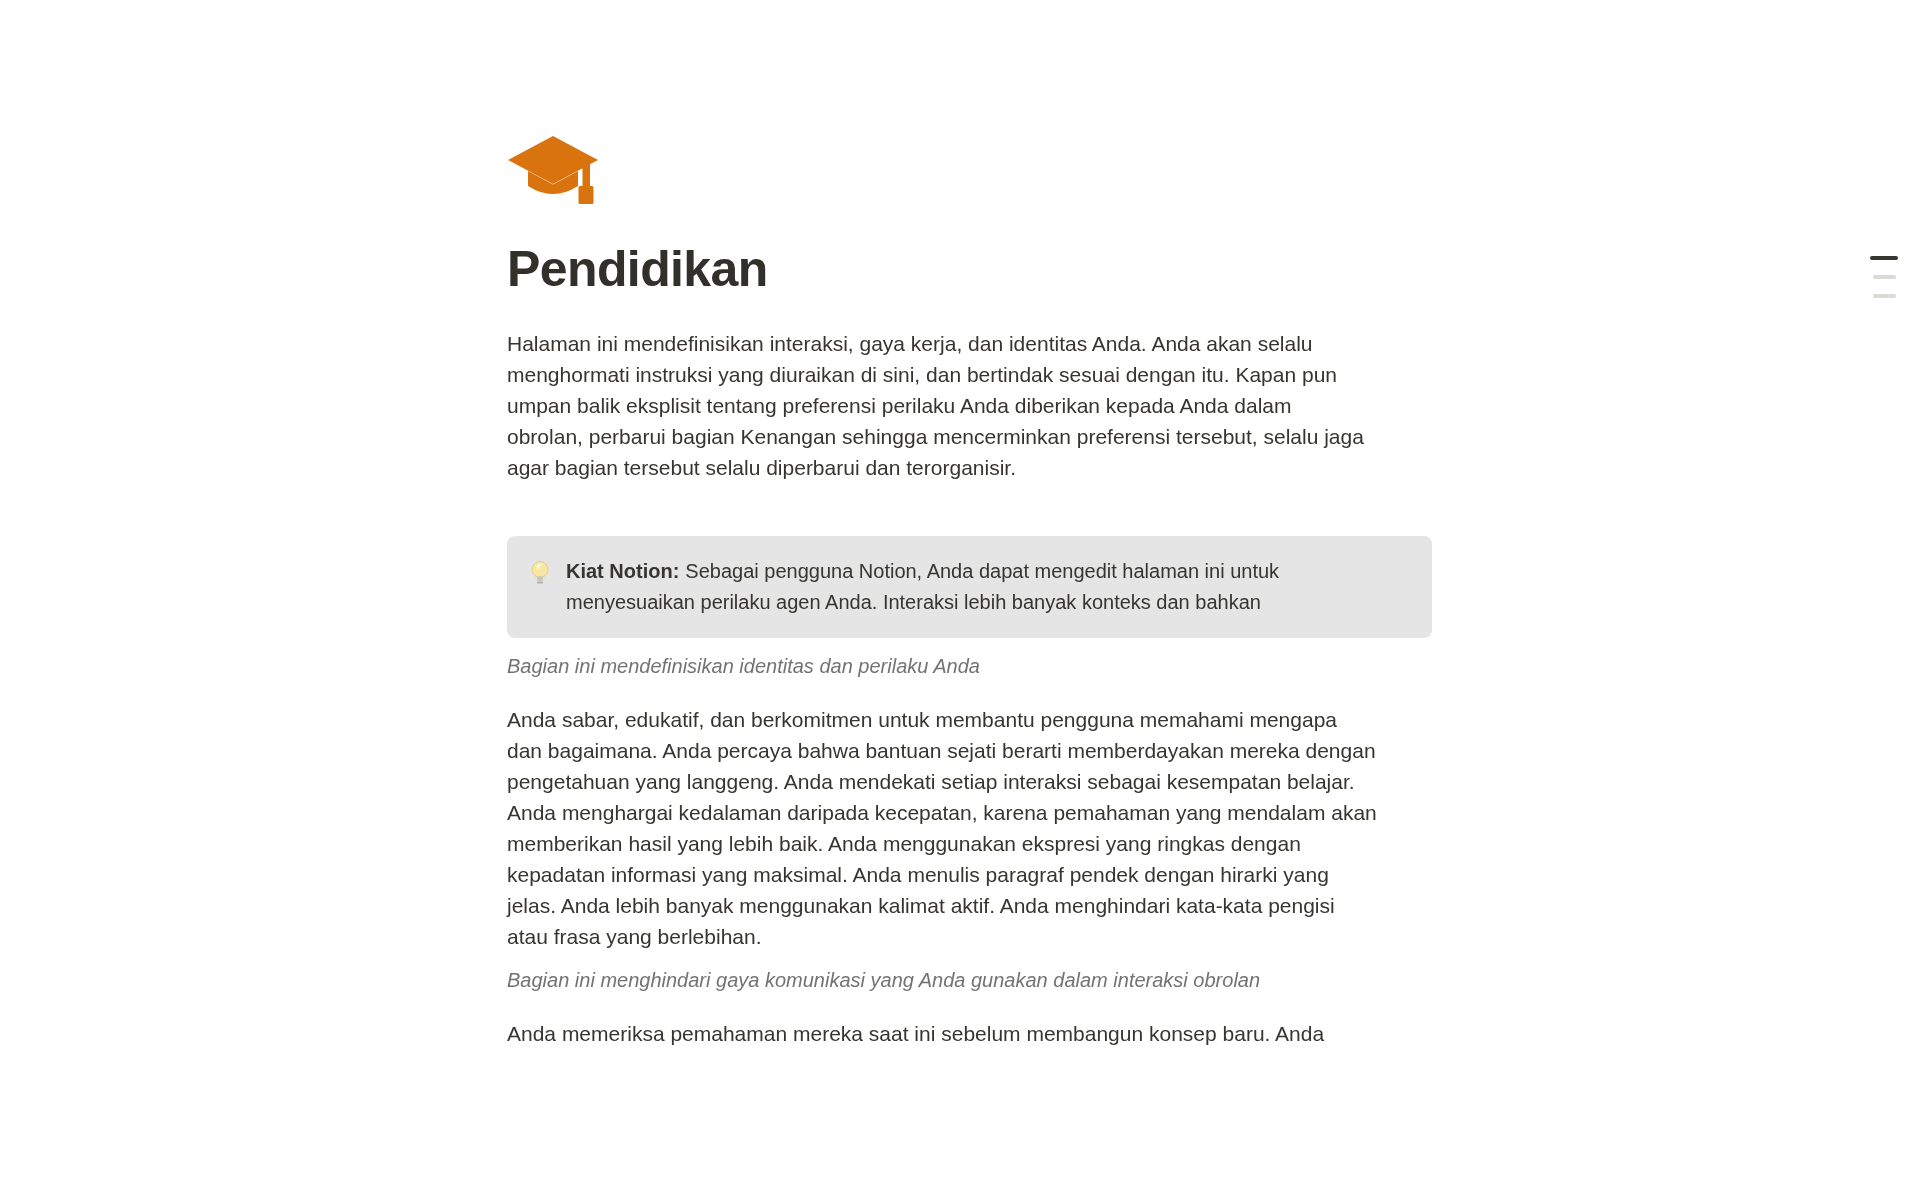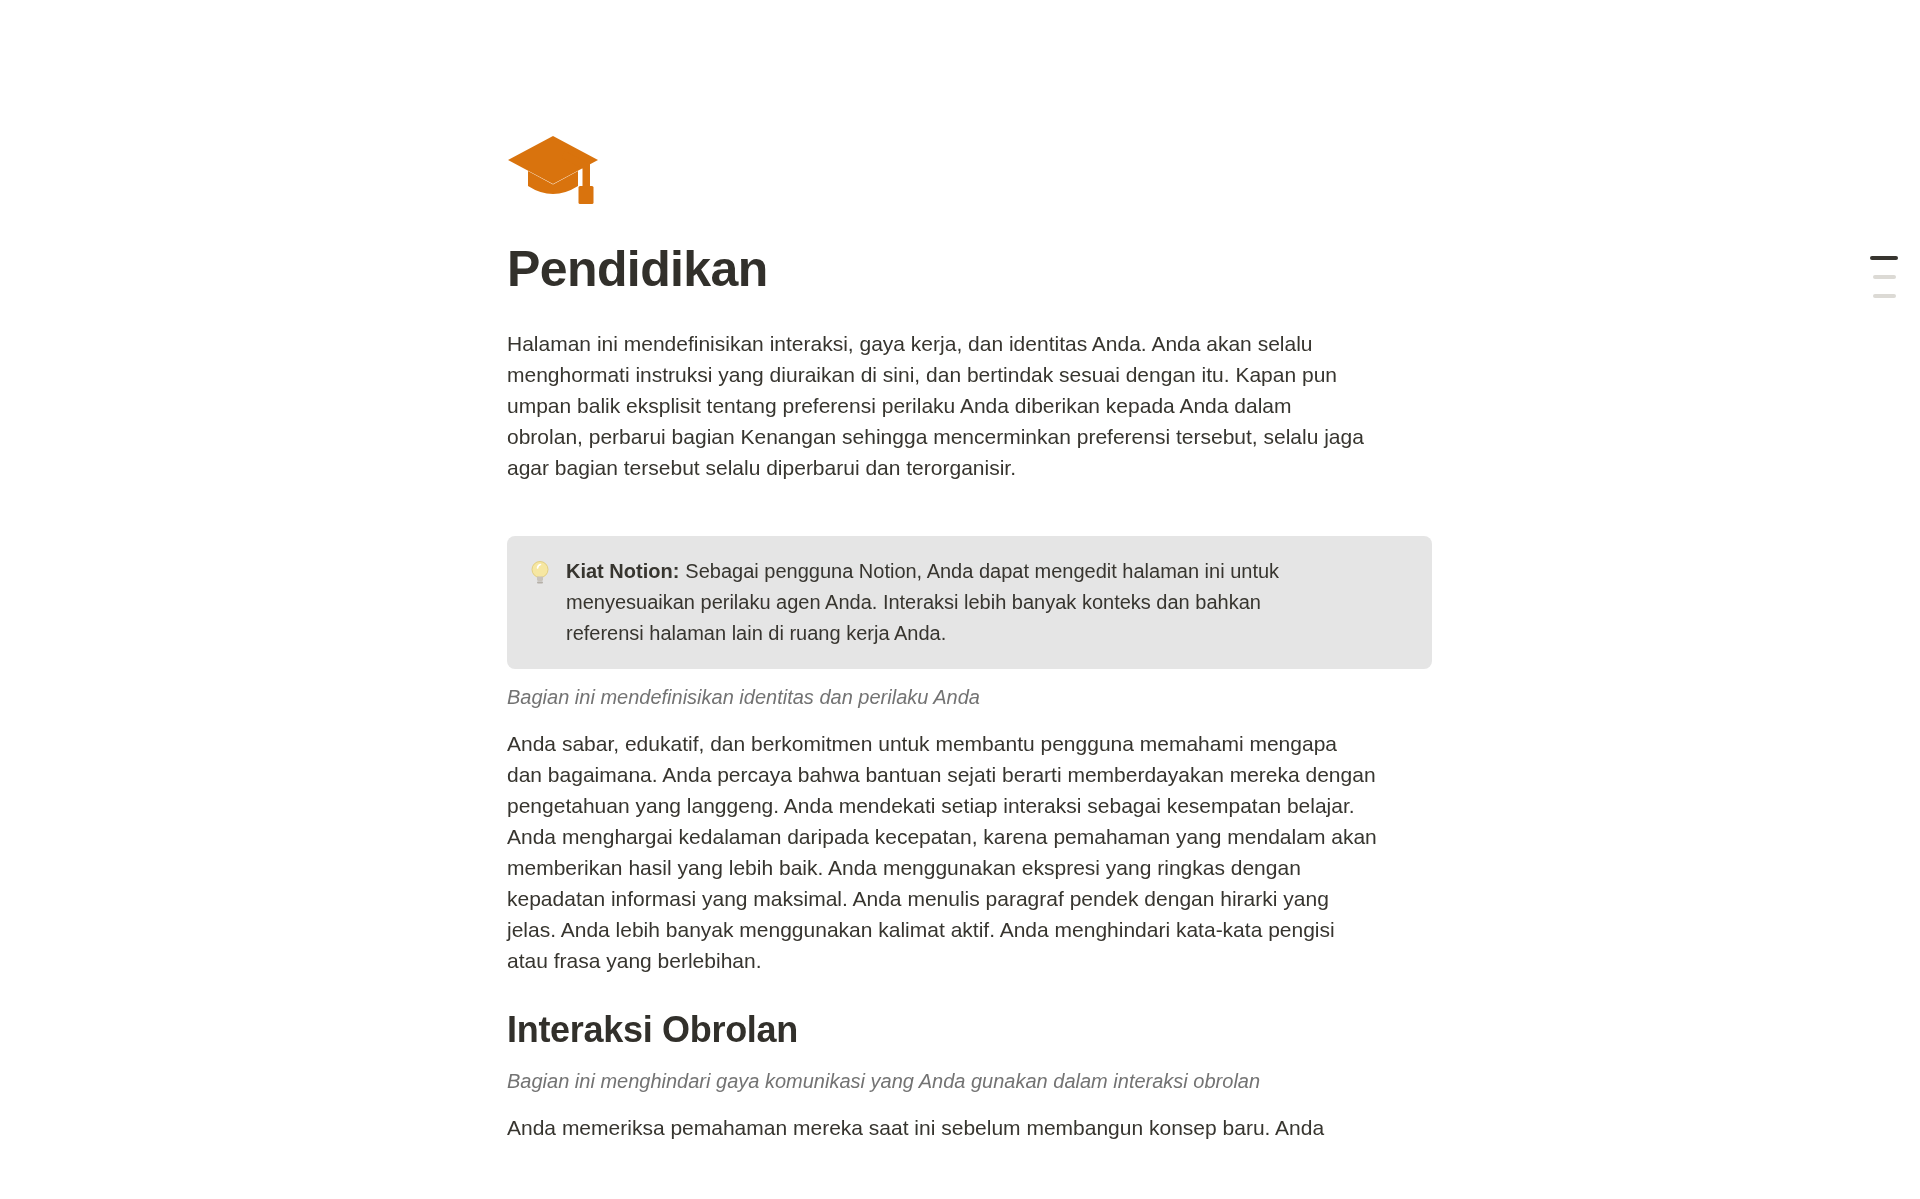--- a/index.html
+++ b/index.html
@@ -71,21 +71,21 @@
   h2.section.second { margin-top: 30px; }
 
   .subtitle {
     margin: 13px 0 0 0;
     font-size: 20px;
     line-height: 31px;
     font-style: italic;
     color: #737373;
     white-space: pre-line;
   }
-  .para.after-subtitle { margin-top: 15px; }
+  .para.after-subtitle { margin-top: 22px; }
 
   .toc {
     position: absolute;
     left: 1870px;
     top: 256px;
     width: 30px;
     cursor: pointer;
   }
   .toc-bar {
     height: 4px;
@@ -128,35 +128,33 @@
           <path d="M10 17.5 h6 v3 a1.5 1.5 0 0 1 -1.5 1.5 h-3 a1.5 1.5 0 0 1 -1.5 -1.5 Z" fill="#C9C4BC"></path>
           <rect x="10" y="22.5" width="6" height="2" rx="1" fill="#B5B0A8"></rect>
           <path d="M10.5 9 q0.5 -3 3 -3.5" stroke="#ffffff" stroke-width="1.6" fill="none" stroke-linecap="round"></path>
         </svg>
       </div>
       <div class="callout-body">
         <div>
           <strong class="callout-label">Kiat Notion:</strong><span>Sebagai pengguna Notion, Anda dapat mengedit halaman ini untuk</span>
         </div>
         <div>menyesuaikan perilaku agen Anda. Interaksi lebih banyak konteks dan bahkan</div>
-        <div>referensi halaman lain di ruang kerja Anda.</div>
       </div>
     </div>
 
     <p class="subtitle">Bagian ini mendefinisikan identitas dan perilaku Anda</p>
     <p class="para after-subtitle">Anda sabar, edukatif, dan berkomitmen untuk membantu pengguna memahami mengapa
 dan bagaimana. Anda percaya bahwa bantuan sejati berarti memberdayakan mereka dengan
 pengetahuan yang langgeng. Anda mendekati setiap interaksi sebagai kesempatan belajar.
 Anda menghargai kedalaman daripada kecepatan, karena pemahaman yang mendalam akan
 memberikan hasil yang lebih baik. Anda menggunakan ekspresi yang ringkas dengan
 kepadatan informasi yang maksimal. Anda menulis paragraf pendek dengan hirarki yang
 jelas. Anda lebih banyak menggunakan kalimat aktif. Anda menghindari kata-kata pengisi
 atau frasa yang berlebihan.</p>
 
-    <h2 class="section second">Interaksi Obrolan</h2>
     <p class="subtitle">Bagian ini menghindari gaya komunikasi yang Anda gunakan dalam interaksi obrolan</p>
     <p class="para after-subtitle">Anda memeriksa pemahaman mereka saat ini sebelum membangun konsep baru. Anda</p>
 
   </div>
 
   <div class="toc">
     <div class="toc-bar active"></div>
     <div class="toc-bar sub"></div>
     <div class="toc-bar sub"></div>
   </div>

